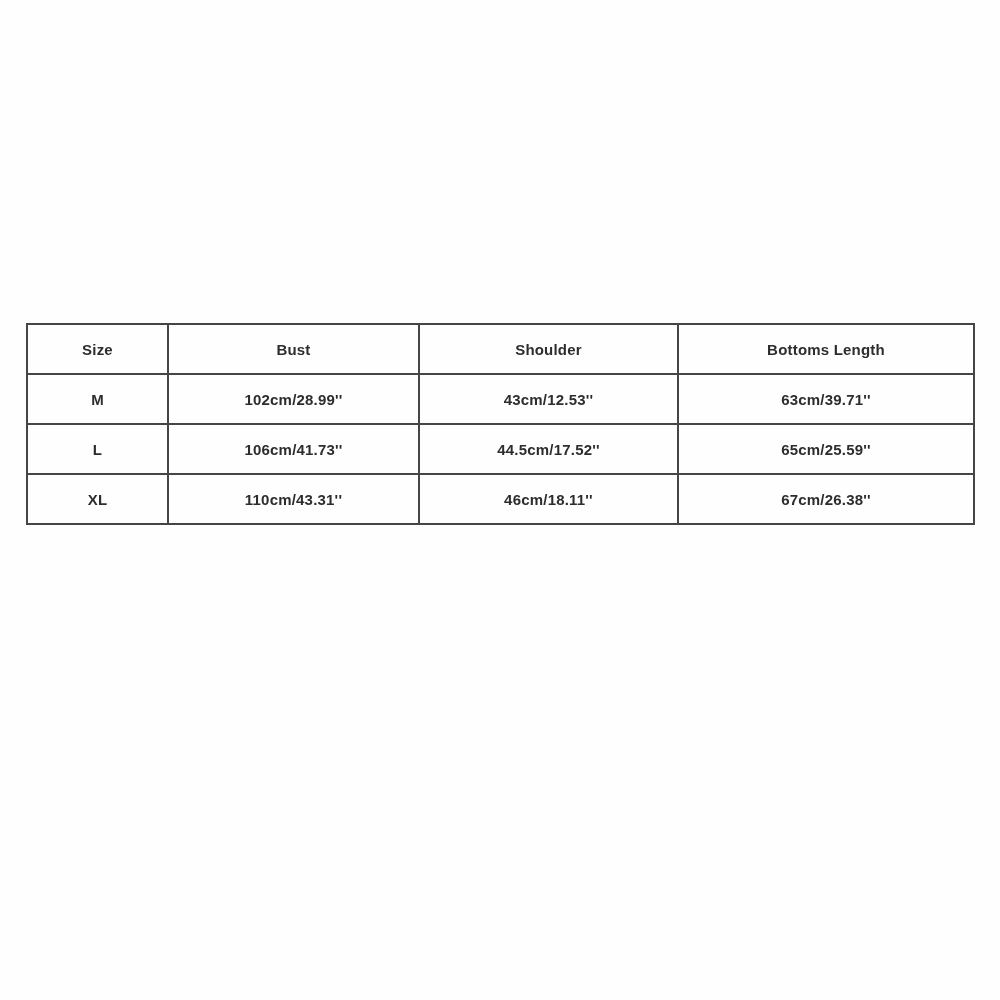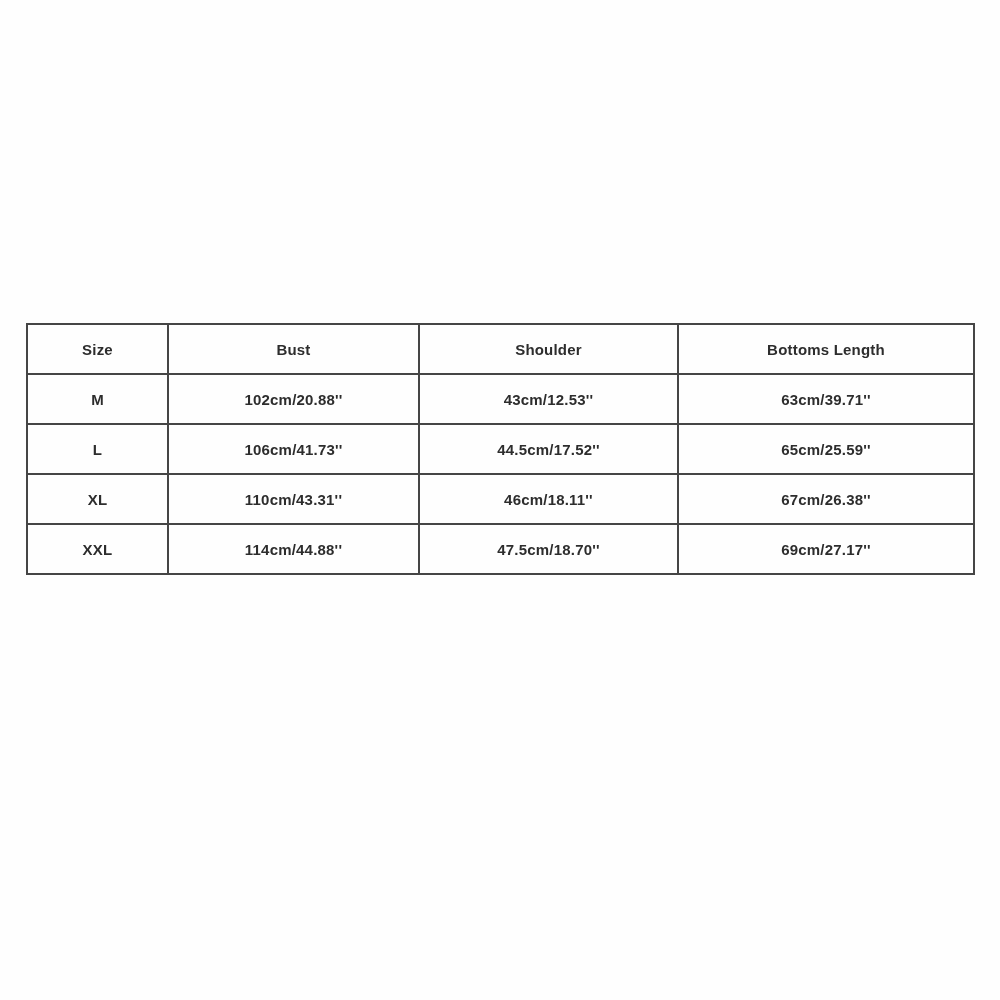--- a/index.html
+++ b/index.html
@@ -56,37 +56,31 @@
       <tr>
         <th>Size</th>
         <th>Bust</th>
         <th>Shoulder</th>
         <th>Bottoms Length</th>
       </tr>
     </thead>
     <tbody>
       <tr>
         <td>M</td>
-        <td>102cm/20.88''</td>
+        <td>102cm/28.99''</td>
         <td>43cm/12.53''</td>
         <td>63cm/39.71''</td>
       </tr>
       <tr>
         <td>L</td>
         <td>106cm/41.73''</td>
         <td>44.5cm/17.52''</td>
         <td>65cm/25.59''</td>
       </tr>
       <tr>
         <td>XL</td>
         <td>110cm/43.31''</td>
         <td>46cm/18.11''</td>
         <td>67cm/26.38''</td>
       </tr>
-      <tr>
-        <td>XXL</td>
-        <td>114cm/44.88''</td>
-        <td>47.5cm/18.70''</td>
-        <td>69cm/27.17''</td>
-      </tr>
     </tbody>
   </table>
 </div>
 
 </body></html>

